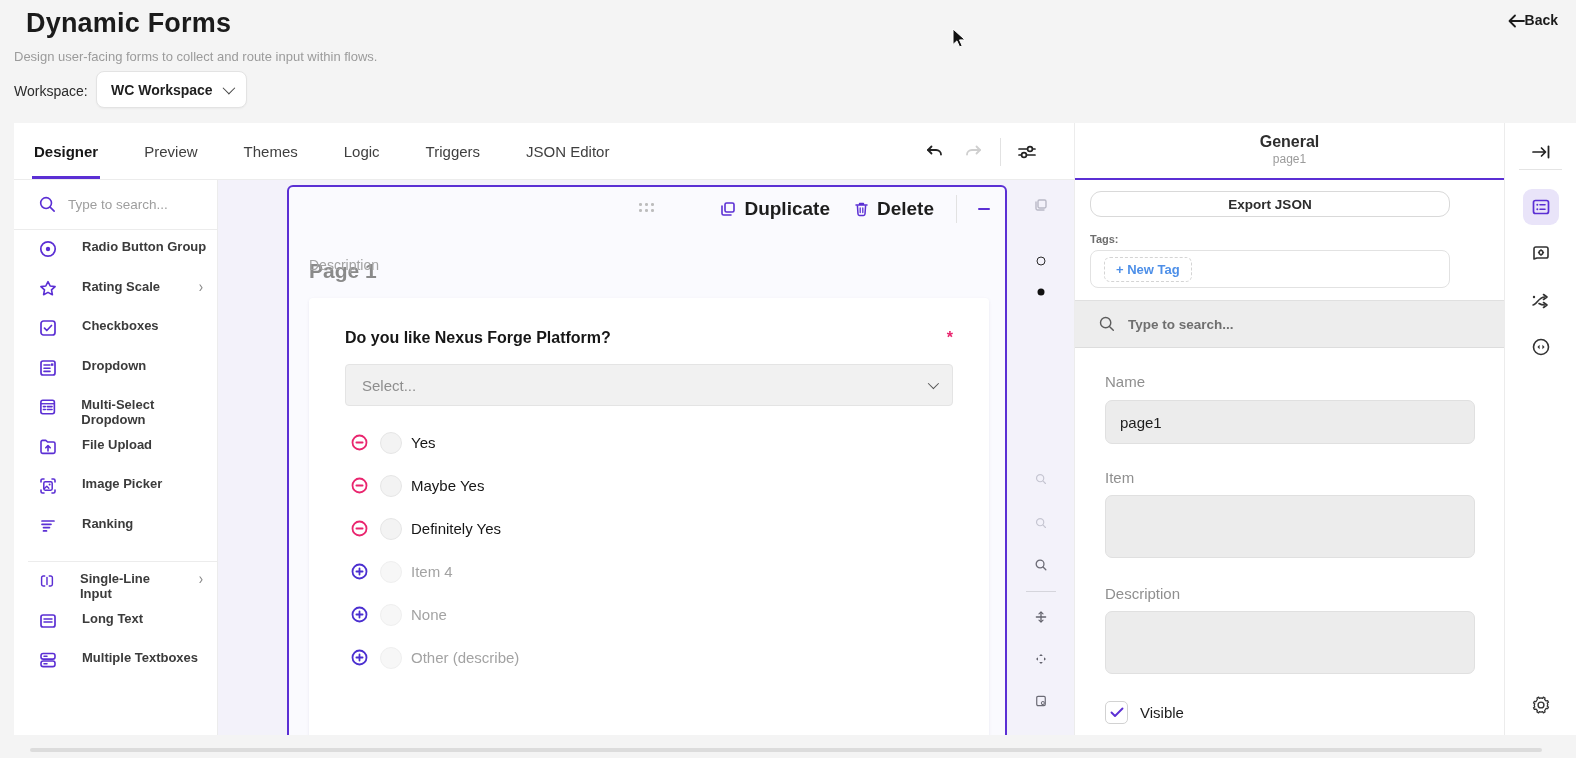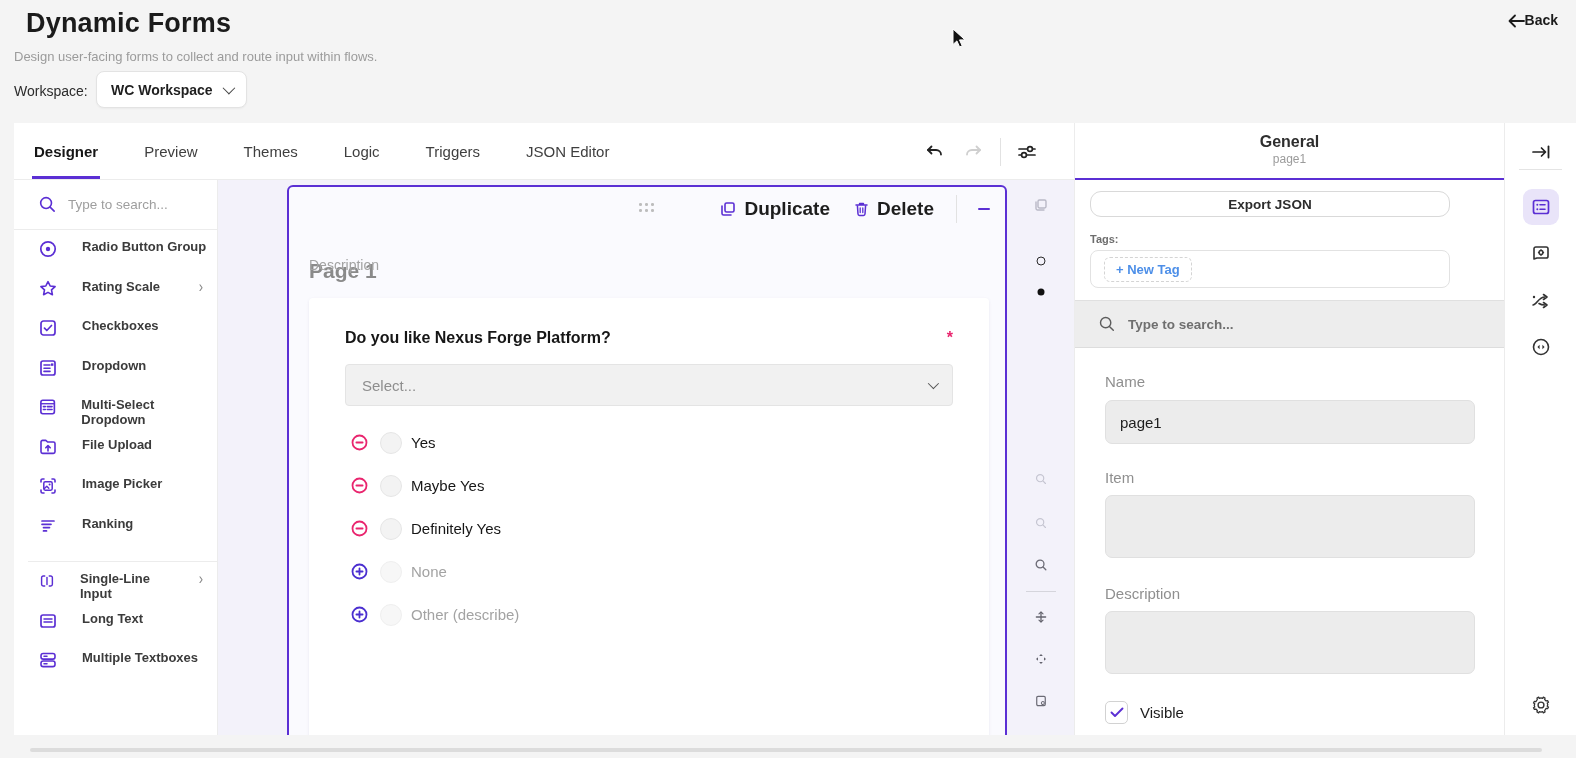--- a/index.html
+++ b/index.html
@@ -328,20 +328,28 @@
                 </svg>
               <span class="radio"></span>
               <span class="clabel">Definitely Yes</span>
             </div>
             <div class="choice ghost">
               <svg class="act" viewBox="0 0 17 17">
                   <circle cx="8.5" cy="8.5" r="7" fill="none" stroke="#4b2fd0" stroke-width="1.8"></circle>
                   <path d="M5.4 8.5h6.2M8.5 5.4v6.2" stroke="#4b2fd0" stroke-width="1.8" stroke-linecap="round"></path>
                 </svg>
               <span class="radio"></span>
+              <span class="clabel">Item 4</span>
+            </div>
+            <div class="choice ghost">
+              <svg class="act" viewBox="0 0 17 17">
+                  <circle cx="8.5" cy="8.5" r="7" fill="none" stroke="#4b2fd0" stroke-width="1.8"></circle>
+                  <path d="M5.4 8.5h6.2M8.5 5.4v6.2" stroke="#4b2fd0" stroke-width="1.8" stroke-linecap="round"></path>
+                </svg>
+              <span class="radio"></span>
               <span class="clabel">None</span>
             </div>
             <div class="choice ghost">
               <svg class="act" viewBox="0 0 17 17">
                   <circle cx="8.5" cy="8.5" r="7" fill="none" stroke="#4b2fd0" stroke-width="1.8"></circle>
                   <path d="M5.4 8.5h6.2M8.5 5.4v6.2" stroke="#4b2fd0" stroke-width="1.8" stroke-linecap="round"></path>
                 </svg>
               <span class="radio"></span>
               <span class="clabel">Other (describe)</span>
             </div>

